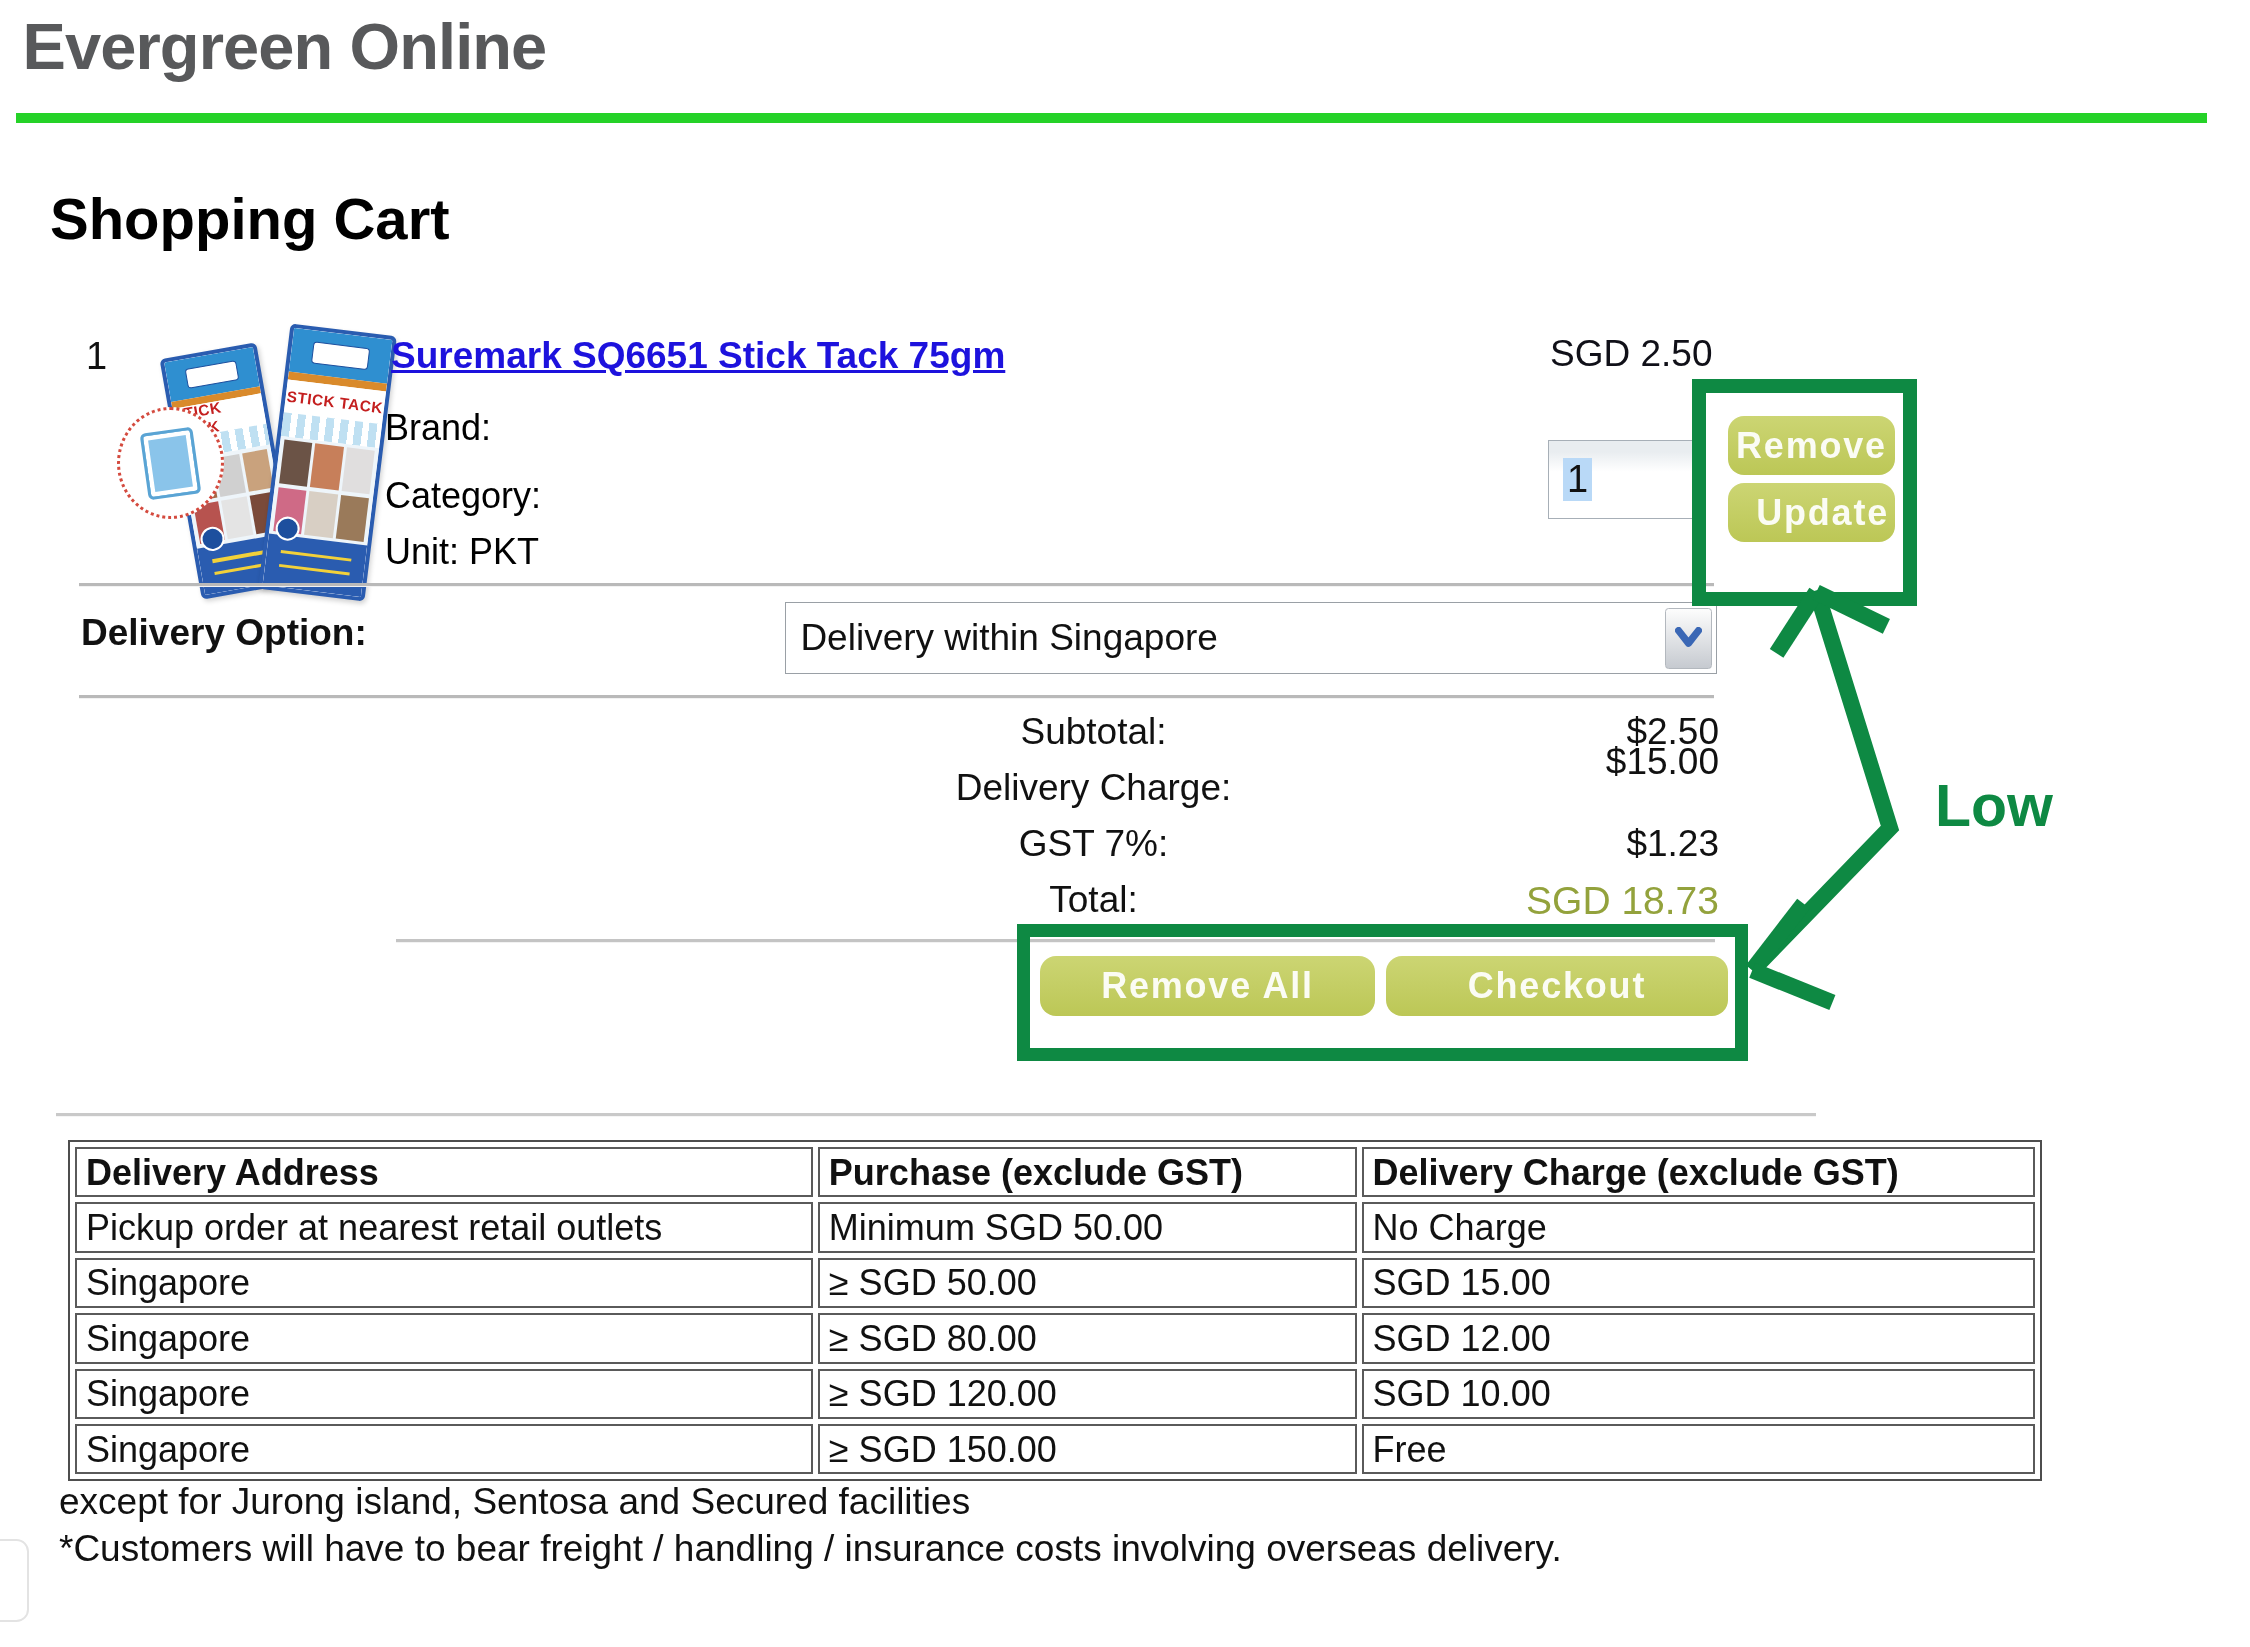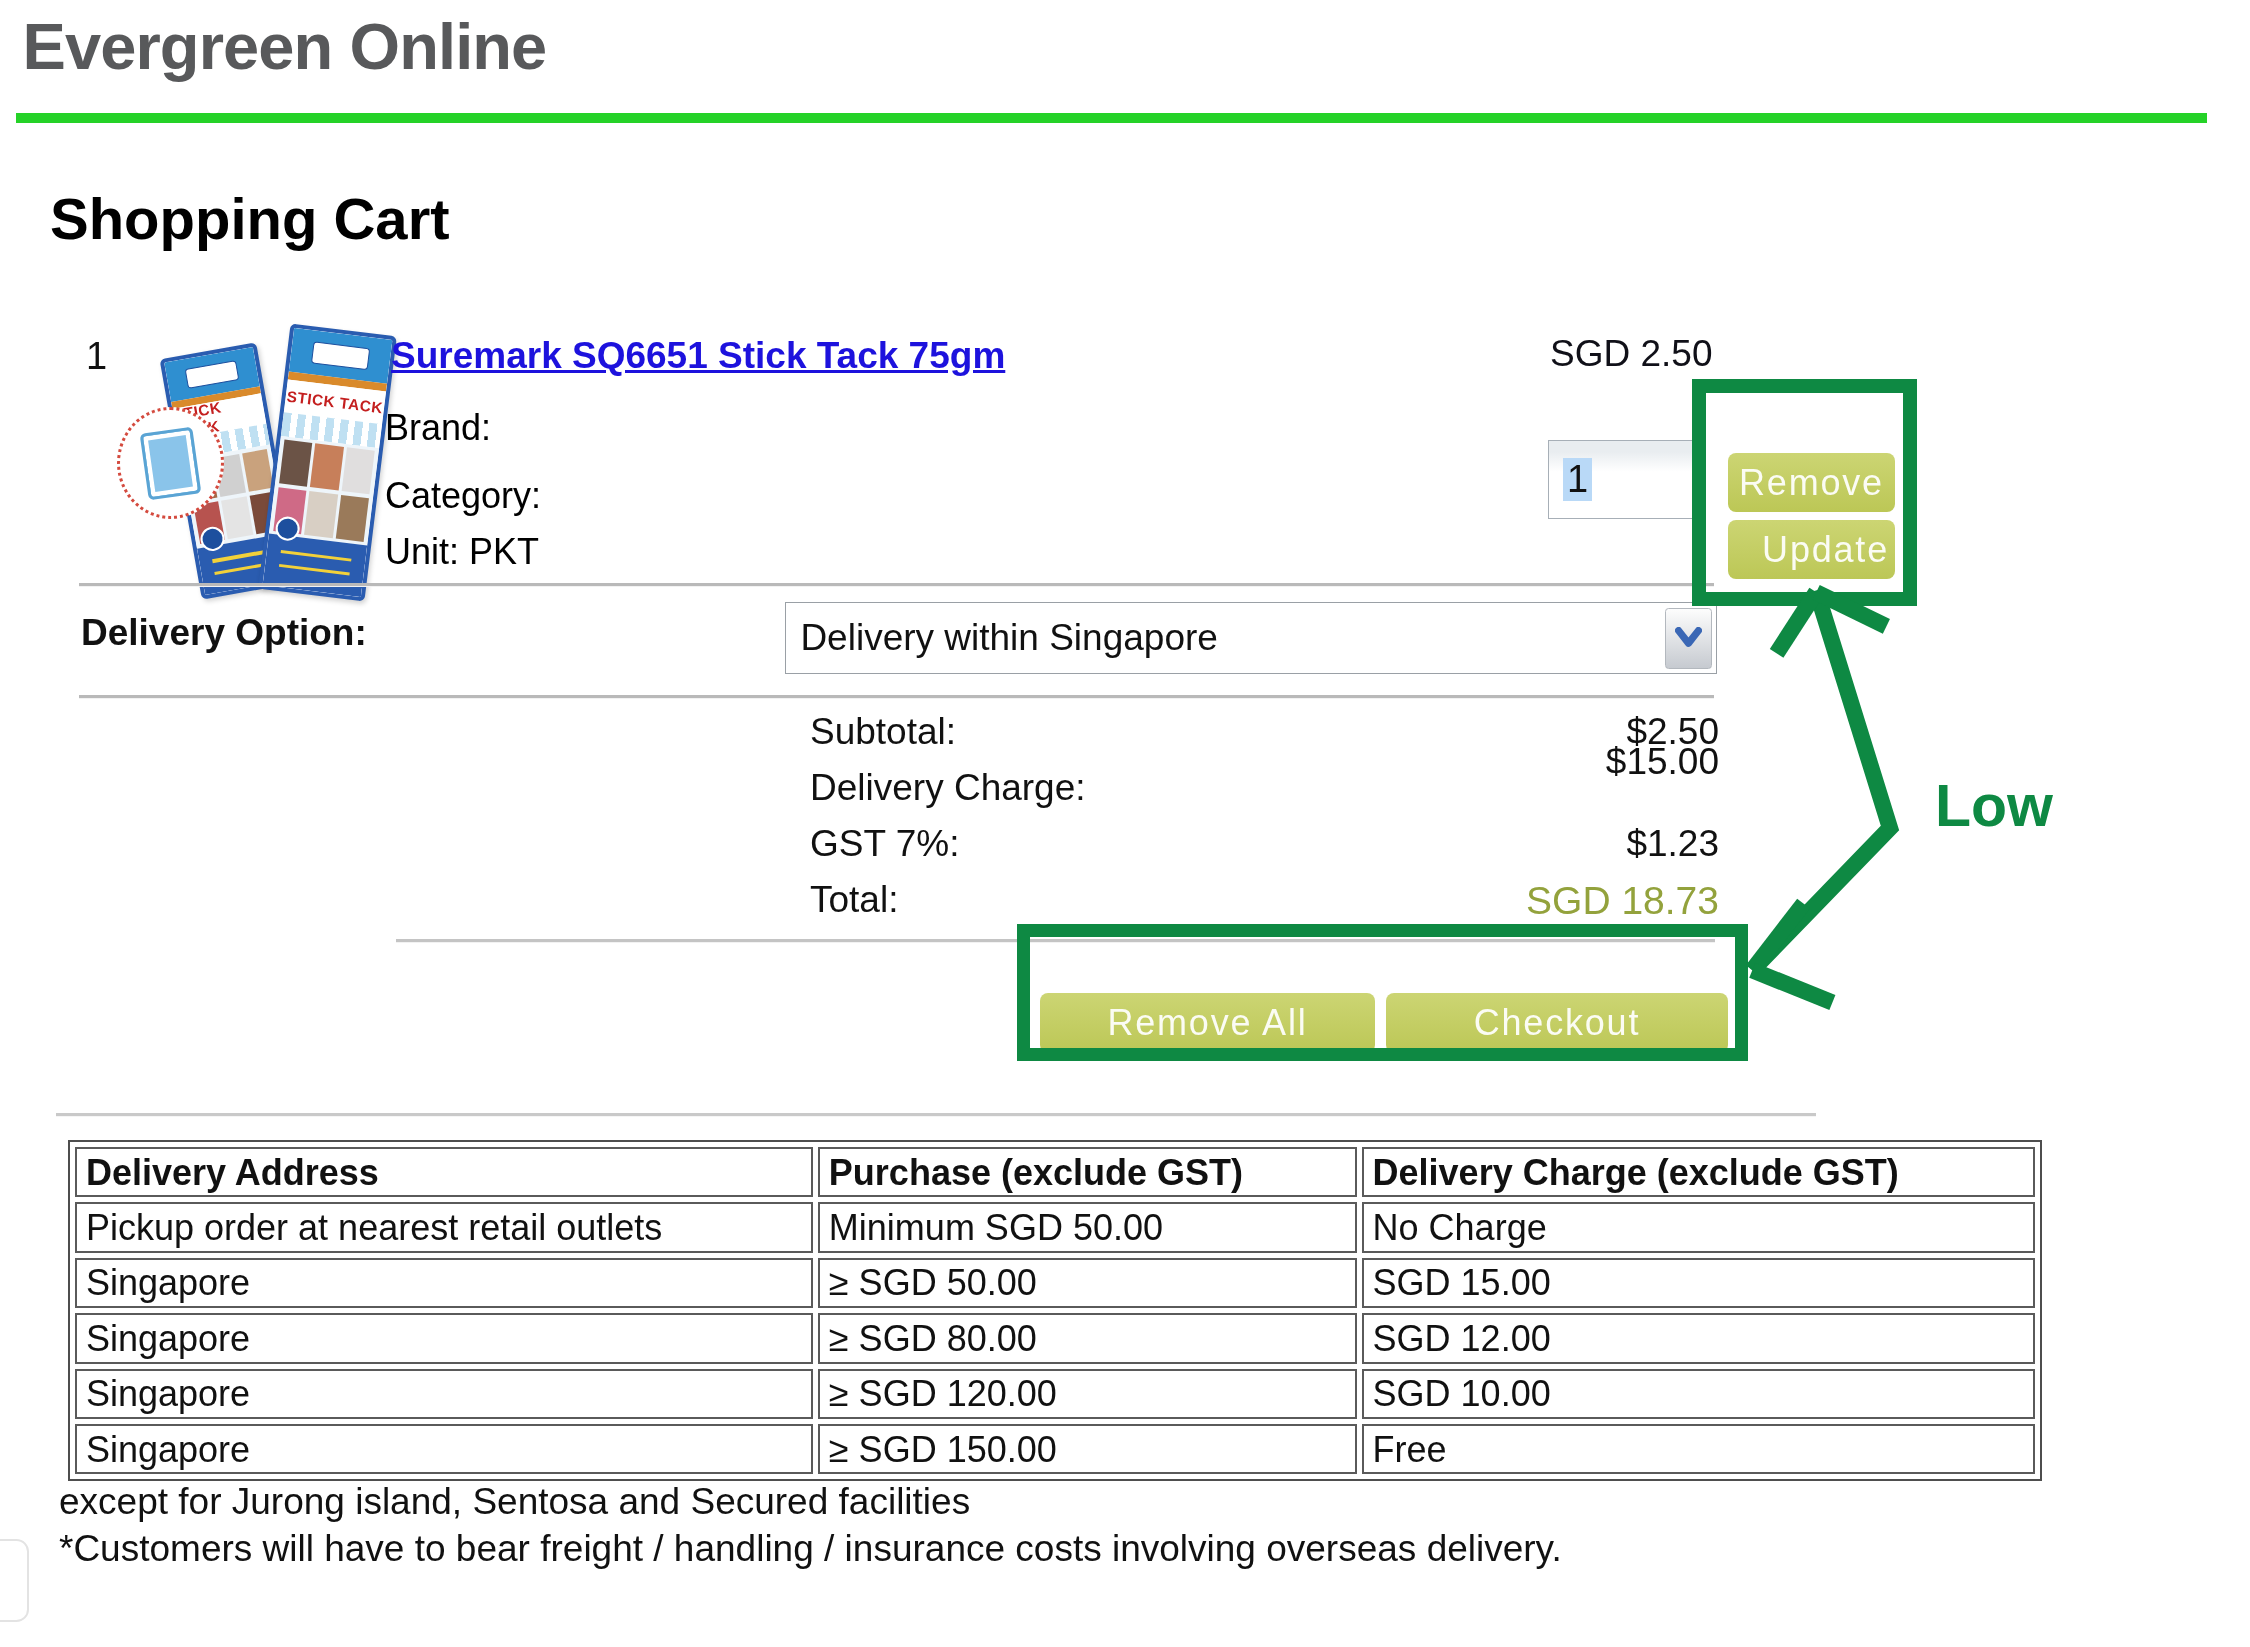--- a/index.html
+++ b/index.html
@@ -31,23 +31,23 @@
   
   .anno-box{border:14.4px solid #0e8943;box-sizing:border-box;background:transparent;z-index:6;pointer-events:none;}
   #anno-box-1{left:1692px;top:379px;width:225px;height:227px;}
   #anno-box-2{left:1017px;top:924px;width:731px;height:137px;border-width:13.5px;}
   #anno-svg{left:0;top:0;width:2250px;height:1647px;z-index:7;pointer-events:none;}
   .lc-text{left:1935px;font-size:59px;font-weight:bold;color:#0e8943;z-index:7;}
   #lc1{top:772px;} #lc2{top:855px;}
 
   
   .lime-btn{
-    background:linear-gradient(#ccd573,#bcc756);border:none;border-radius:8px;
-    color:rgba(255,255,255,.93);font-weight:normal;font-size:36px;letter-spacing:1.8px;
-    font-family:"Liberation Sans","DejaVu Sans",sans-serif;cursor:pointer;z-index:2;margin-top:37px;
+    background:linear-gradient(#ccd573,#bcc756);border:none;border-radius:16px;
+    color:rgba(255,255,255,.93);font-weight:bold;font-size:36px;letter-spacing:1.8px;
+    font-family:"Liberation Sans","DejaVu Sans",sans-serif;cursor:pointer;z-index:2;
   }
   #btn-remove{left:1728px;top:416px;width:167px;height:59px;}
   #btn-update{left:1728px;top:483px;width:167px;height:59px;text-align:right;}
   #btn-remove-all{left:1040px;top:956px;width:335px;height:60px;}
   #btn-checkout{left:1386px;top:956px;width:342px;height:60px;}
 
   
   .sep{height:2.7px;background:#b9b9b9;border-bottom:1.8px solid #f2f2f2;z-index:0;}
   #sep1{left:79px;top:583px;width:1635px;}
   #sep2{left:79px;top:695px;width:1635px;}
@@ -62,21 +62,21 @@
     display:flex;align-items:center;
   }
   .select .sel-text{font-size:37px;padding-left:14.4px;}
   .select .chev{
     position:absolute;right:4.5px;top:4.5px;width:45px;height:59px;border-radius:3.6px;
     background:linear-gradient(#fdfdfd,#c6cad0);border:0.9px solid #b3b8be;
     display:flex;align-items:center;justify-content:center;
   }
 
   
-  .sum-label{left:810px;width:567px;text-align:left;font-size:37px;}
+  .sum-label{left:810px;width:567px;text-align:center;font-size:37px;}
   .sum-value{left:1404px;width:315px;text-align:right;font-size:37px;}
   .sum-total-value{color:#93a23c;}
 
   
   #rates{left:68px;top:1140px;z-index:1;}
   #rates table{
     border-collapse:separate;border-spacing:5.4px;border:2.7px solid #4e4e4e;
     width:1974px;table-layout:fixed;background:#fff;
   }
   #rates td,#rates th{

